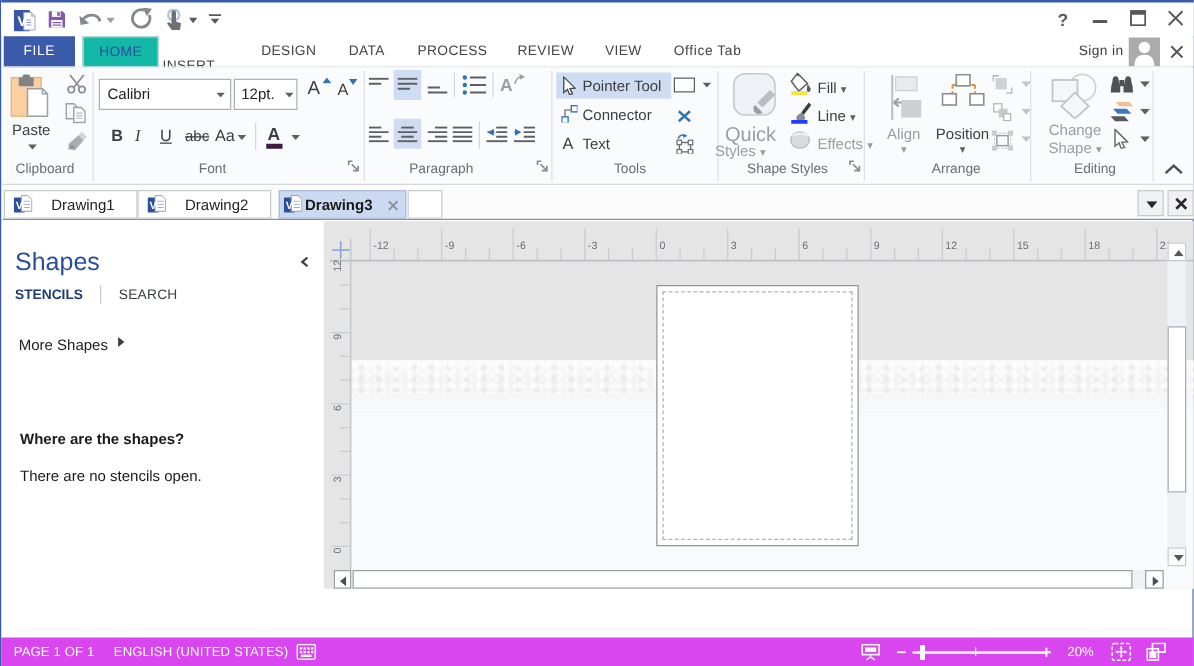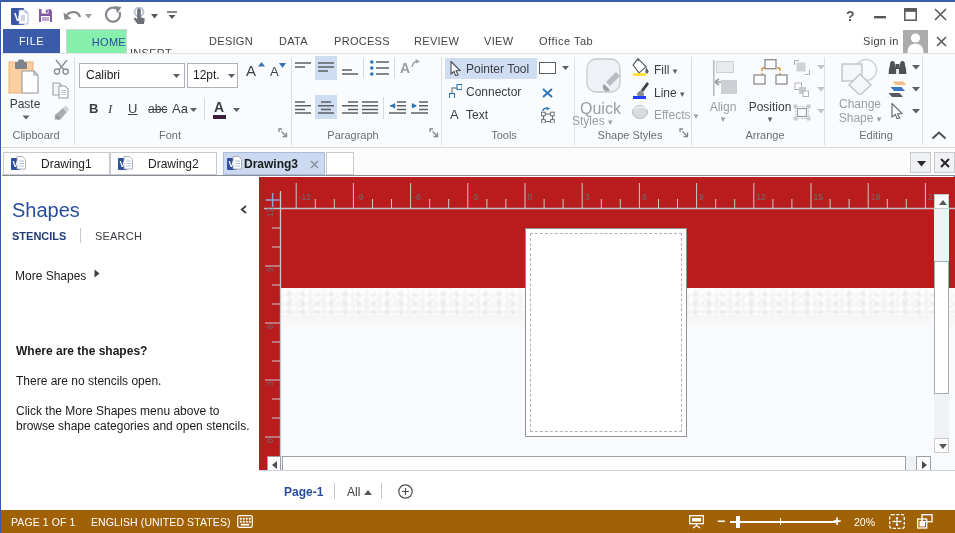--- a/index.html
+++ b/index.html
@@ -8,38 +8,38 @@
 #app { position:absolute; left:0; top:0; width:955px; height:533px; background:#fff; border-left:1px solid #3a5ba9; border-right:1px solid #3a5ba9; }
 .abs { position:absolute; }
 
 #titlebar { position:absolute; left:0; top:0; width:955px; height:29px; background:#fff; border-top:2px solid #3a5ba9; }
 #title-text { position:absolute; left:0; top:6.5px; width:955px; text-align:center; font-size:12px; color:#444; }
 .winbtn { position:absolute; top:7px; color:#585858; font-size:13px; }
 
 #tabrow { position:absolute; left:1px; top:29px; width:953px; height:24px; background:#fff; }
 #filetab { position:absolute; left:1px; top:0px; width:57px; height:25px; background:#3a5ba9; color:#fff; font-size:11px; text-align:center; line-height:25px; letter-spacing:0.5px; }
 .rtab { position:absolute; top:0; height:25px; font-size:11px; line-height:25px; color:#444; letter-spacing:0.3px; }
-#hometab { position:absolute; left:64px; top:0; width:61px; height:25px; background:#86efac; border:1px solid #d0d3d8; border-bottom:none; color:#2a4e9e; text-align:right; line-height:24px; font-size:11px; letter-spacing:0.3px; }
+#hometab { position:absolute; left:64px; top:0; width:61px; height:25px; background:#14b8a6; border:1px solid #d0d3d8; border-bottom:none; color:#2a4e9e; text-align:center; line-height:24px; font-size:11px; letter-spacing:0.3px; }
 #tabrow-border { position:absolute; left:1px; top:53px; width:953px; height:1px; background:#e2e4e8; }
 
 #ribbon { position:absolute; left:1px; top:54px; width:953px; height:94px; background:#fafbfd; border-bottom:1px solid #d5d8de; }
 .gsep { position:absolute; top:3px; width:1px; height:88px; background:#dcdfe4; }
 .glabel { position:absolute; top:75px; font-size:11px; color:#6a6e73; width:100px; text-align:center; }
 .launcher { position:absolute; top:74px; width:10px; height:10px; }
 .btext { font-size:11px; color:#3b3e42; }
 .gray { color:#9a9da1; }
 
 #doctabs { position:absolute; left:1px; top:148px; width:953px; height:28px; background:#fcfcfd; border-bottom:1px solid #898f96; }
 .dtab { position:absolute; top:4px; height:23px; background:#fff; border:1px solid #c8cace; font-size:12px; color:#222; }
 
 #panel { position:absolute; left:1px; top:177px; width:257px; height:294px; background:#fff; }
 
-#canvas { position:absolute; left:258px; top:177px; width:696px; height:294px; background:#b91c1c; }
-
-#statusbar { position:absolute; left:0; top:510px; width:955px; height:23px; background:#a16207; color:#fff; font-size:11px; }
+#canvas { position:absolute; left:258px; top:177px; width:696px; height:294px; background:#e5e5e5; }
+
+#statusbar { position:absolute; left:0; top:510px; width:955px; height:23px; background:#d946ef; color:#fff; font-size:11px; }
 </style>
 </head>
 <body>
 <div id="app">
   <div id="titlebar">
 
     <svg class="abs" style="left:10px;top:5px" width="19" height="19" viewBox="0 0 19 19">
       <rect x="0" y="1" width="13" height="17" rx="1" fill="#3955a3"></rect>
       <path d="M8 3 L14 3 L17 6 L17 17 L8 17 Z" fill="#fff" stroke="#9aa7c9" stroke-width="0.8"></path>
       <path d="M14 3 L14 6 L17 6 Z" fill="#cfd6e8" stroke="#9aa7c9" stroke-width="0.6"></path>
@@ -502,21 +502,20 @@
       </svg>
     <div class="abs" style="left:10px;top:53px;font-size:11px;font-weight:bold;color:#1f3c77;">STENCILS</div>
     <div class="abs" style="left:78px;top:51px;width:1px;height:15px;background:#c8cace;"></div>
     <div class="abs" style="left:93px;top:53px;font-size:11px;color:#3b3e42;letter-spacing:0.2px;">SEARCH</div>
     <div class="abs" style="left:13px;top:92px;font-size:12px;color:#222;">More Shapes</div>
     <svg class="abs" style="left:92px;top:92px" width="6" height="9" viewBox="0 0 6 9">
         <path d="M0.5 0.5 L5.5 4.5 L0.5 8.5 Z" fill="#3b3e42"></path>
       </svg>
     <div class="abs" style="left:14px;top:167px;font-size:12px;font-weight:bold;color:#1a1a1a;">Where are the shapes?</div>
     <div class="abs" style="left:14px;top:197px;font-size:12px;color:#1a1a1a;">There are no stencils open.</div>
-    <div class="abs" style="left:14px;top:227px;font-size:12px;color:#1a1a1a;line-height:15px;">Click the More Shapes menu above to<br>browse shape categories and open stencils.</div>
   </div>
   <div id="canvas">
 
     <div class="abs" style="left:22px;top:111px;width:674px;height:42px;background:linear-gradient(180deg,#fafafa 0%,#f2f2f3 35%,#f5f5f6 65%,#f9fafb 100%);"></div>
     <div class="abs" style="left:22px;top:112px;width:674px;height:26px;background-image:radial-gradient(circle at 3px 3px, rgba(255,255,255,0.65) 2px, rgba(0,0,0,0) 3px),radial-gradient(circle at 8px 5px, rgba(230,231,235,0.6) 2px, rgba(0,0,0,0) 3px),radial-gradient(circle at 5px 2px, rgba(255,255,255,0.55) 1.5px, rgba(0,0,0,0) 2.5px);background-size:11px 8px,14px 9px,7px 6px;"></div>
     <div class="abs" style="left:22px;top:153px;width:674px;height:141px;background:#f9fafb;"></div>
 
     <svg class="abs" style="left:0;top:0" width="696" height="294" viewBox="0 0 696 294">
       <line x1="5" y1="31.5" x2="696" y2="31.5" stroke="#bcbfc3" stroke-width="1.4"></line>
       <line x1="21.5" y1="14" x2="21.5" y2="294" stroke="#c5c8cc" stroke-width="1.3"></line>
@@ -611,33 +610,20 @@
           <path d="M0 4 L5 0 V8 Z" fill="#4a4d51"></path>
         </svg>
       </div>
     <div class="abs" style="left:15px;top:0px;width:624px;height:15px;background:#fff;border:1px solid #9aa0a6;"></div>
     <div class="abs" style="left:649px;top:0;width:15px;height:15px;background:#fdfdfe;border:1px solid #9aa0a6;">
         <svg class="abs" style="left:5px;top:3.5px" width="5" height="8" viewBox="0 0 5 8">
           <path d="M5 4 L0 0 V8 Z" fill="#4a4d51"></path>
         </svg>
       </div>
   </div>
-  <div id="pagerow" class="abs" style="left:258px;top:470px;width:696px;height:40px;background:#fff;border-top:1px solid #cfd2d6;">
-    <div class="abs" style="left:25px;top:14px;font-size:12px;font-weight:bold;color:#2a4d9b;">Page-1</div>
-    <div class="abs" style="left:75px;top:12px;width:1px;height:16px;background:#c8cace;"></div>
-    <div class="abs" style="left:88px;top:14px;font-size:12px;color:#3b3e42;">All</div>
-    <svg class="abs" style="left:105px;top:19px" width="8" height="5" viewBox="0 0 8 5">
-        <path d="M4 0 L8 5 H0 Z" fill="#55585c"></path>
-      </svg>
-    <div class="abs" style="left:122px;top:12px;width:1px;height:16px;background:#c8cace;"></div>
-    <svg class="abs" style="left:139px;top:13px" width="15" height="15" viewBox="0 0 15 15">
-        <circle cx="7.5" cy="7.5" r="6.7" fill="none" stroke="#4c4f53" stroke-width="1.2"></circle>
-        <path d="M7.5 4 V11 M4 7.5 H11" stroke="#4c4f53" stroke-width="1.2"></path>
-      </svg>
-  </div>
   <div id="statusbar">
     <div class="abs" style="left:10px;top:6px;font-size:10.5px;letter-spacing:0.1px;">PAGE 1 OF 1</div>
     <div class="abs" style="left:90px;top:6px;font-size:10.5px;letter-spacing:0.1px;">ENGLISH (UNITED STATES)</div>
     <svg class="abs" style="left:236px;top:5px" width="16" height="13" viewBox="0 0 17 14">
       <rect x="0.7" y="0.7" width="15.6" height="12.6" rx="1.5" fill="none" stroke="#fff" stroke-width="1.3"></rect>
       <g fill="#fff">
           <rect x="3" y="3" width="2" height="2"></rect>
           <rect x="6.2" y="3" width="2" height="2"></rect>
           <rect x="9.4" y="3" width="2" height="2"></rect>
           <rect x="12.6" y="3" width="2" height="2"></rect>

